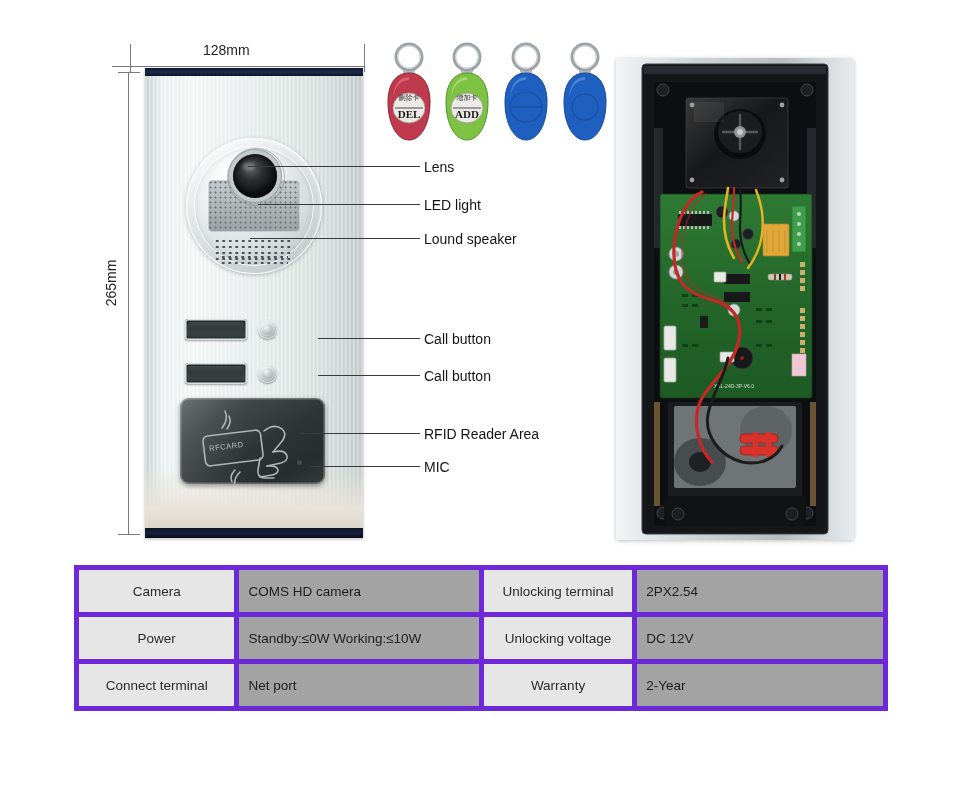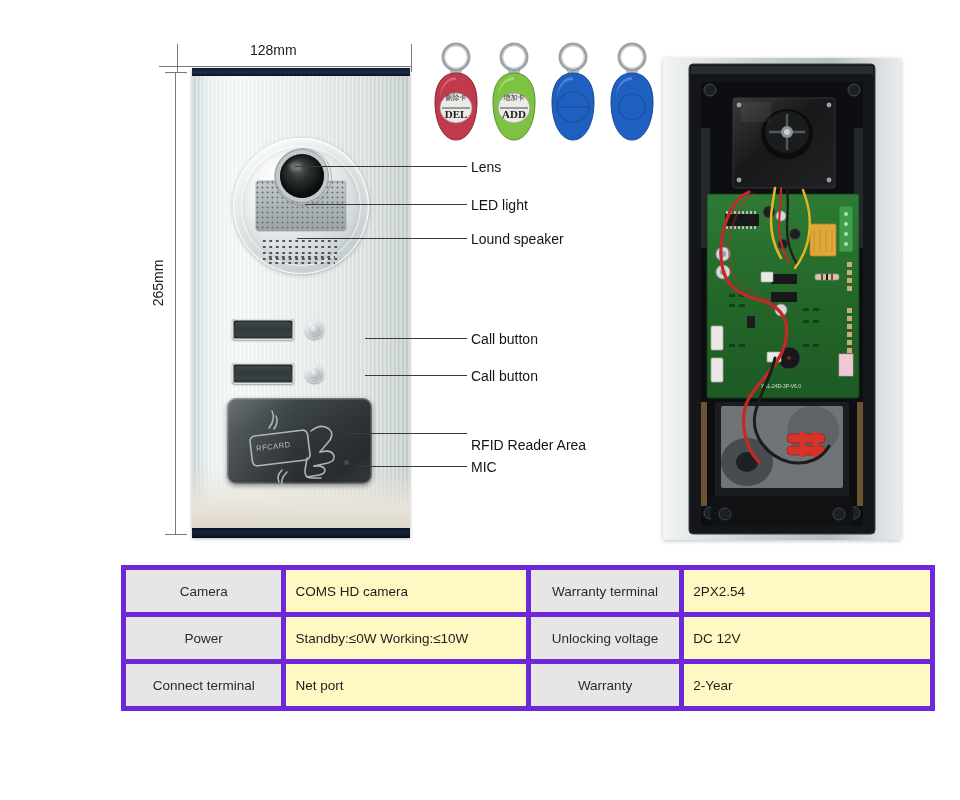--- a/index.html
+++ b/index.html
@@ -1,21 +1,21 @@
 <!DOCTYPE html>
 <html><head>
 <meta charset="utf-8">
 <style>
   html,body{margin:0;padding:0;}
   body{
     width:960px;height:800px;background:#ffffff;
     font-family:"Liberation Sans", sans-serif;
     color:#1a1a1a;overflow:hidden;position:relative;
   }
-  .stage{position:absolute;inset:0;margin-left:47px;}
+  .stage{position:absolute;inset:0;}
 
   
   .dim-top-label{
     position:absolute;left:203px;top:42px;font-size:14px;color:#222;
   }
   .dim-top-line{
     position:absolute;left:130px;top:66px;width:235px;height:1px;background:#7a7a7a;
   }
   .dim-top-tick-l{position:absolute;left:130px;top:44px;width:1px;height:28px;background:#7a7a7a;}
   .dim-top-tick-r{position:absolute;left:364px;top:44px;width:1px;height:28px;background:#7a7a7a;}
@@ -162,21 +162,21 @@
     position:absolute;left:74px;top:565px;width:814px;
     border-collapse:collapse;font-size:13.5px;
   }
   .spec-table td{
     border:5px solid #6d28d9;height:38px;vertical-align:middle;
   }
   .spec-table td.k{
     background:#e6e6e6;text-align:center;color:#2b2b2b;padding:2px 6px;
   }
   .spec-table td.v{
-    background:#fef9c3;text-align:left;color:#1d1d1d;padding:2px 9px;
+    background:#a3a3a3;text-align:left;color:#1d1d1d;padding:2px 9px;
   }
   .spec-table td.k1{width:160px;}
   .spec-table td.v1{width:245px;}
   .spec-table td.k2{width:150px;}
   .spec-table td.v2{width:259px;}
 </style>
 </head>
 <body>
 
 <div class="stage">
@@ -241,21 +241,21 @@
   <div class="lead" style="left:318px;top:338px;width:102px;"></div>
   <div class="lead" style="left:318px;top:375px;width:102px;"></div>
   <div class="lead" style="left:300px;top:433px;width:120px;"></div>
   <div class="lead" style="left:310px;top:466px;width:110px;"></div>
 
   <div class="callout" style="left:424px;top:159px;">Lens</div>
   <div class="callout" style="left:424px;top:197px;">LED light</div>
   <div class="callout" style="left:424px;top:231px;">Lound speaker</div>
   <div class="callout" style="left:424px;top:331px;">Call button</div>
   <div class="callout" style="left:424px;top:368px;">Call button</div>
-  <div class="callout" style="left:424px;top:437px;">RFID Reader Area</div>
+  <div class="callout" style="left:424px;top:426px;">RFID Reader Area</div>
   <div class="callout" style="left:424px;top:459px;">MIC</div>
 
   <div class="fobs">
 
     <div class="fob" style="left:0px;">
       <svg width="52" height="118" viewBox="0 0 52 118">
         <g fill="none" stroke="#9ea3a7" stroke-width="3">
           <circle cx="26" cy="17" r="13"></circle>
         </g>
         <g fill="none" stroke="#c9ced2" stroke-width="1.2">
@@ -501,21 +501,21 @@
       <rect x="38" y="344" width="6" height="104" fill="#8a6c3e" opacity=".75"></rect>
       <rect x="194" y="344" width="6" height="104" fill="#8a6c3e" opacity=".75"></rect>
     </svg>
   </div>
 
   <table class="spec-table">
     <tbody>
       <tr>
         <td class="k k1">Camera</td>
         <td class="v v1">COMS HD camera</td>
-        <td class="k k2">Warranty terminal</td>
+        <td class="k k2">Unlocking terminal</td>
         <td class="v v2">2PX2.54</td>
       </tr>
       <tr>
         <td class="k k1">Power</td>
         <td class="v v1">Standby:≤0W   Working:≤10W</td>
         <td class="k k2">Unlocking voltage</td>
         <td class="v v2">DC 12V</td>
       </tr>
       <tr>
         <td class="k k1">Connect terminal</td>

